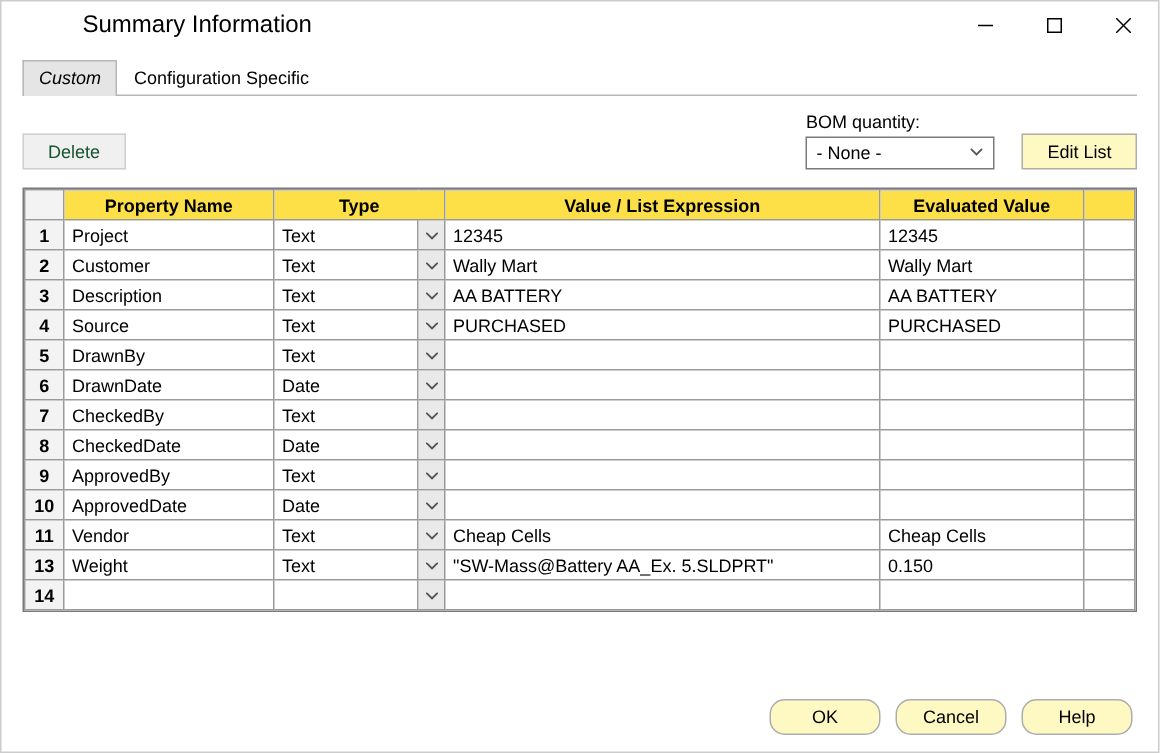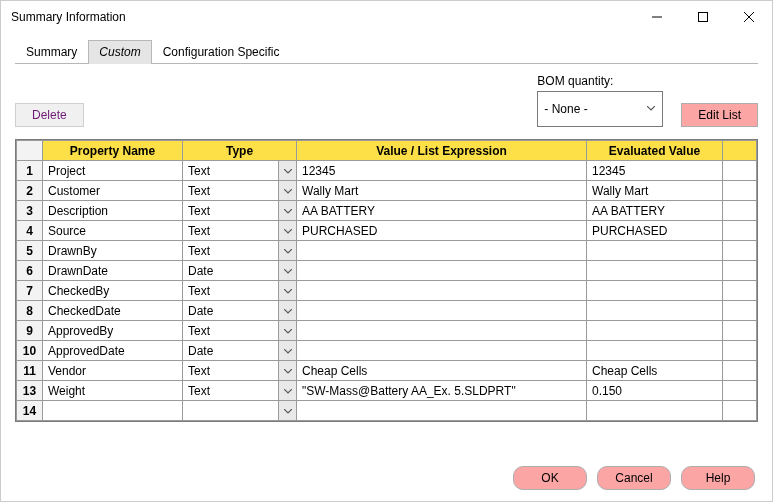--- a/index.html
+++ b/index.html
@@ -15,21 +15,21 @@
     border: 1px solid #ccc;
   }
   
   .titlebar {
     display:flex;
     align-items:center;
     justify-content:space-between;
     height:32px;
     padding: 0 0 0 10px;
   }
-  .titlebar .title { font-size:12px; }
+  .titlebar .title { font-size:16px;margin-left:44px; }
   .titlebar .controls { display:flex; }
   .titlebar .ctrl {
     width:46px; height:32px;
     display:flex; align-items:center; justify-content:center;
     font-family: "Segoe UI Symbol", sans-serif;
     font-size:12px;
     cursor:default;
   }
   .titlebar .ctrl svg { display:block; }
 
@@ -61,44 +61,44 @@
 
   
   .upper {
     display:flex;
     align-items:flex-end;
     justify-content:space-between;
     margin-bottom: 12px;
   }
   .btn {
     border:1px solid #adadad;
-    background:#fca5a5;
+    background:#fef9c3;
     padding:4px 16px;
     font-size:12px;
     cursor:default;
   }
   .btn.disabled {
-    color:#701a75;
+    color:#14532d;
     background:#f0f0f0;
     border-color:#cfcfcf;
   }
   .bom-block {
     display:flex;
     align-items:flex-end;
     gap:18px;
   }
   .bom-col { display:flex; flex-direction:column; gap:3px; }
   .combo {
     display:flex;
     align-items:center;
     justify-content:space-between;
     border:1px solid #7a7a7a;
     background:#fff;
     width:126px;
-    height:36px;
+    height:22px;
     padding:0 4px 0 6px;
   }
   .combo .chev, .type-cell .chev {
     width:14px; height:14px;
     display:flex; align-items:center; justify-content:center;
     color:#555;
   }
 
   
   .grid-wrap {
@@ -181,21 +181,20 @@
           <line x1="0" y1="0" x2="10" y2="10" stroke="#000"></line>
           <line x1="10" y1="0" x2="0" y2="10" stroke="#000"></line>
         </svg>
     </div>
   </div>
 </div>
 
 <div class="content">
 
   <div class="tabs">
-    <div class="tab">Summary</div>
     <div class="tab active">Custom</div>
     <div class="tab">Configuration Specific</div>
   </div>
 
   <div class="upper">
     <div class="btn disabled">Delete</div>
     <div class="bom-block">
       <div class="bom-col">
         <div>BOM quantity:</div>
         <div class="combo">

